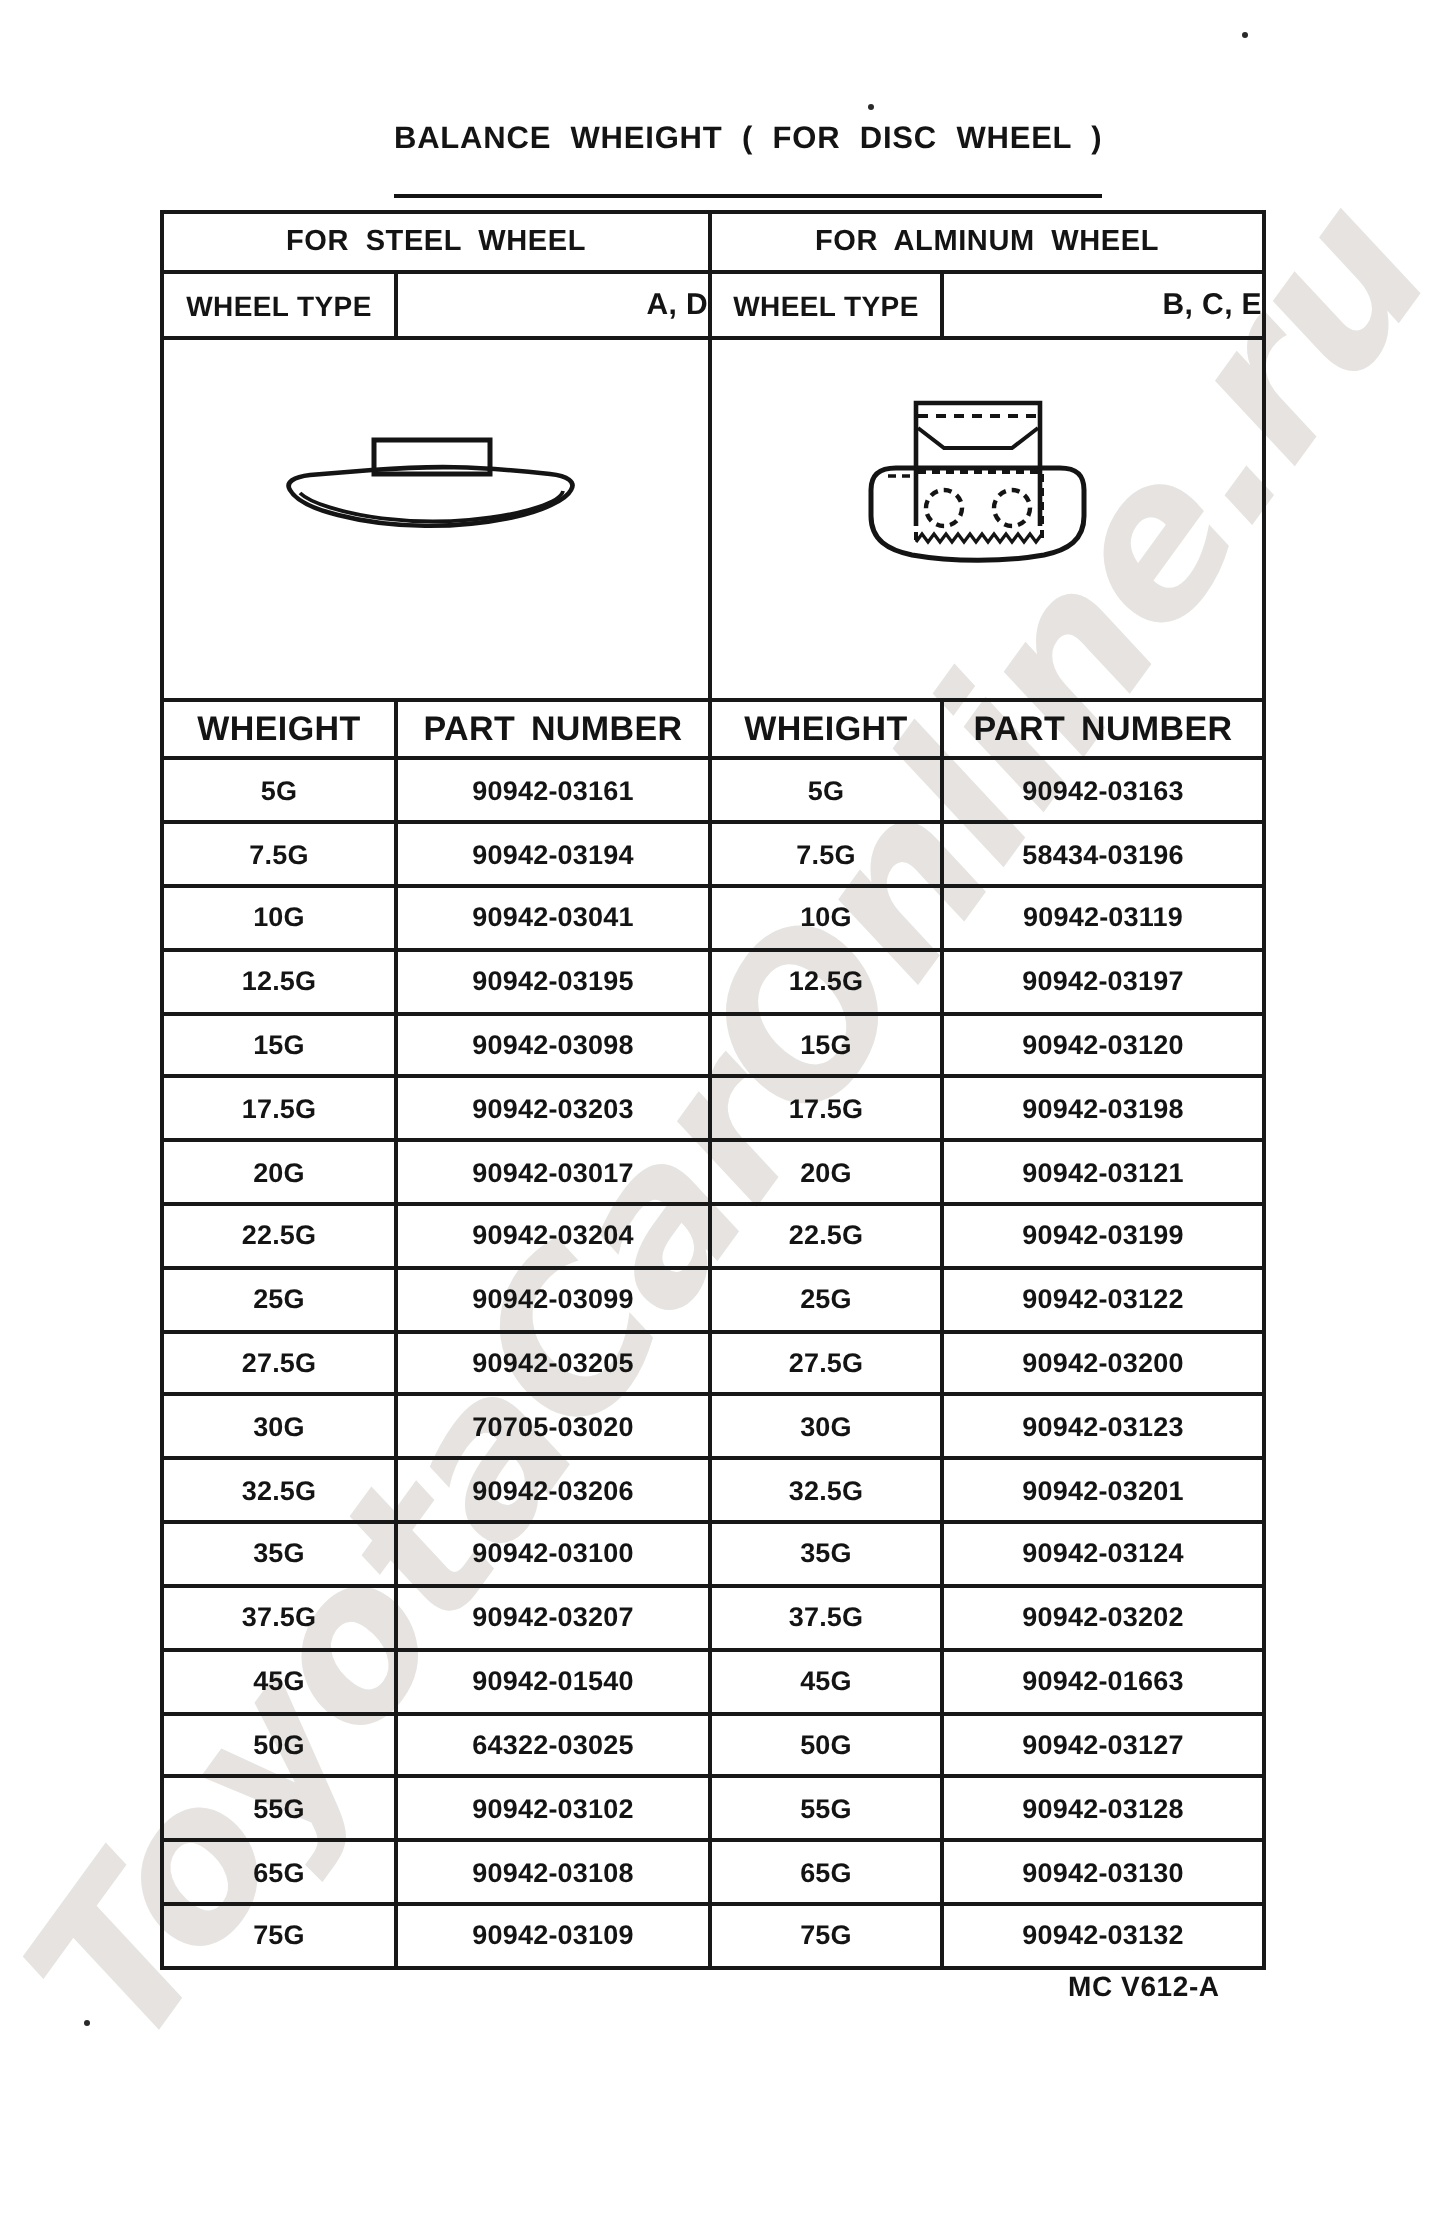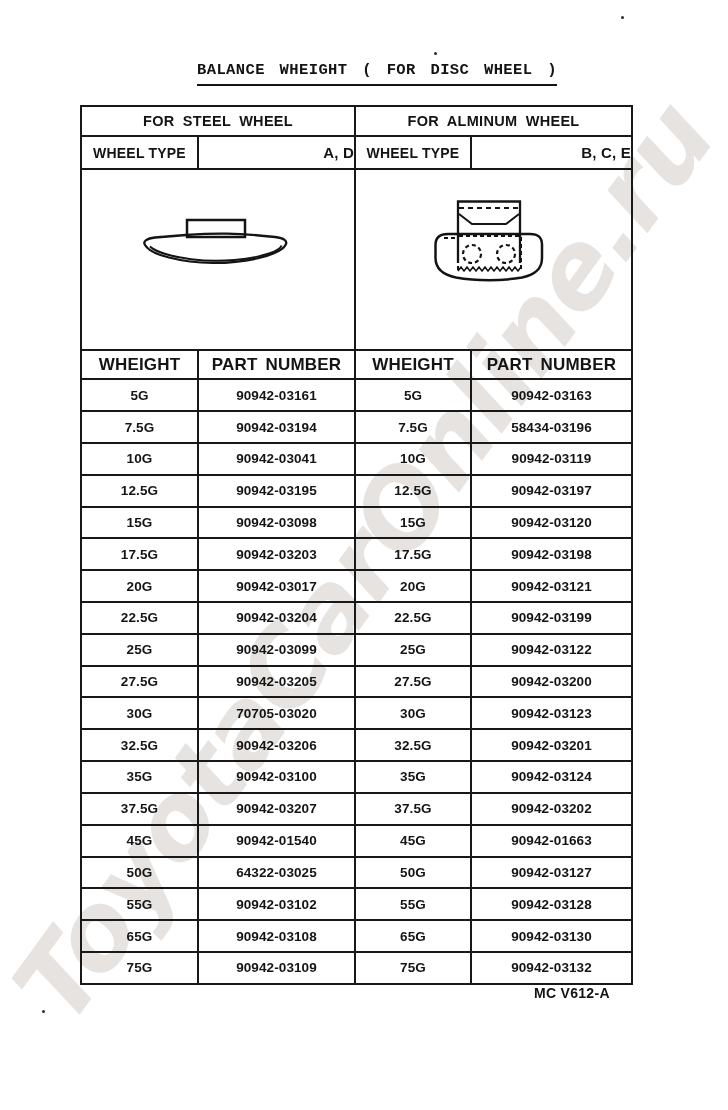--- a/index.html
+++ b/index.html
@@ -26,25 +26,24 @@
     user-select:none;
   }
   .title{
     position:absolute;
     left:197px;top:61px;
     margin:0;
     font-size:15.5px;
     font-weight:bold;
     letter-spacing:0.4px;
     word-spacing:5px;
-    padding-bottom:5px;
+    padding-bottom:18px;
     border-bottom:2.5px solid #141414;
     z-index:2;
     white-space:nowrap;
-    font-family:Liberation Mono, monospace;
   }
   table.parts-table{
     position:absolute;
     left:80px;top:105px;
     width:551px;height:880px;
     border-collapse:collapse;
     table-layout:fixed;
     z-index:1;
     background:transparent;
   }

